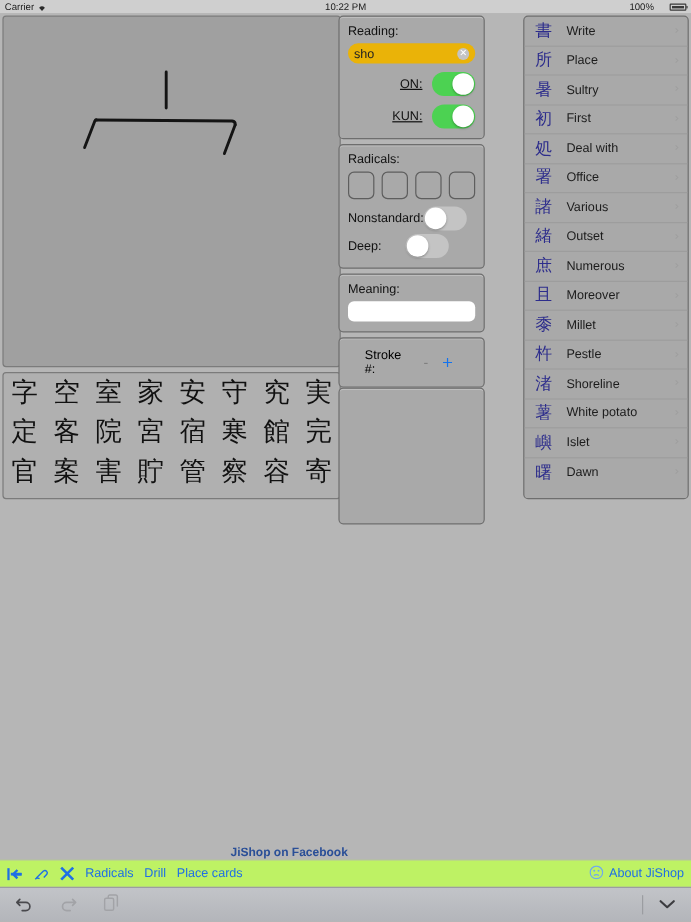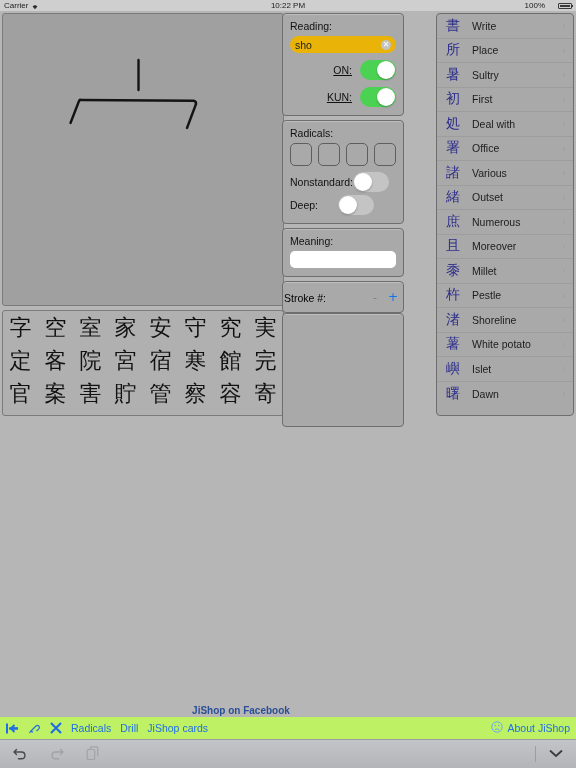--- a/index.html
+++ b/index.html
@@ -179,23 +179,23 @@
   .rad-switch-row .toggle { margin-right: 22px; }
 
   .meaning-field {
     background: #fff;
     border-radius: 5px;
     height: 17px;
     margin-top: 2px;
   }
 
   .stroke-sect {
-    padding: 8px 1px;
-    display: flex;
-    align-items: flex-end;
+    padding: 8px 21px;
+    display: flex;
+    align-items: center;
   }
   .stroke-sect .lbl { font-size: 10.5px; flex: 1; }
   .stroke-minus {
     color: #7d7d7d;
     font-size: 11px;
     width: 18px; text-align: center;
     font-family: "DejaVu Sans", sans-serif;
   }
   .stroke-plus {
     color: #1373ef;
@@ -517,21 +517,21 @@
     </span>
     <span class="tb-ico">
       <svg width="12" height="12" viewBox="0 0 12 12">
         <path d="M1 1 L11 11 M11 1 L1 11" stroke="#1f6fe5" stroke-width="2.2" fill="none"></path>
       </svg>
     </span>
   </div>
   <div class="tb-links">
     <span class="tb-link">Radicals</span>
     <span class="tb-link">Drill</span>
-    <span class="tb-link">JiShop cards</span>
+    <span class="tb-link">Place cards</span>
   </div>
   <div class="tb-right">
     <span>
       <svg width="12" height="12" viewBox="0 0 12 12">
         <circle cx="6" cy="6" r="5.2" fill="none" stroke="#6ea8f0" stroke-width="1"></circle>
         <circle cx="4.2" cy="4.6" r="0.8" fill="#6ea8f0"></circle>
         <circle cx="7.8" cy="4.6" r="0.8" fill="#6ea8f0"></circle>
         <path d="M3.8 8.6 Q6 7.1 8.2 8.6" stroke="#6ea8f0" stroke-width="1" fill="none"></path>
       </svg>
     </span>

